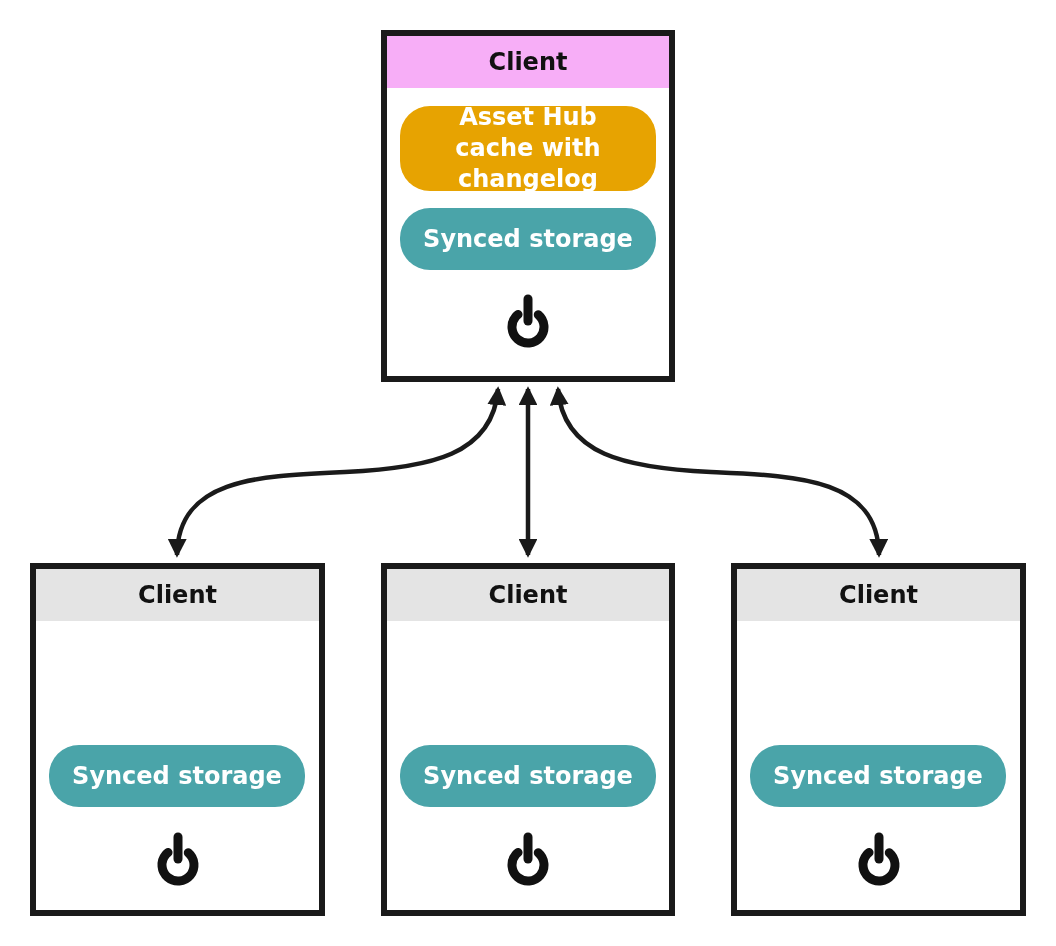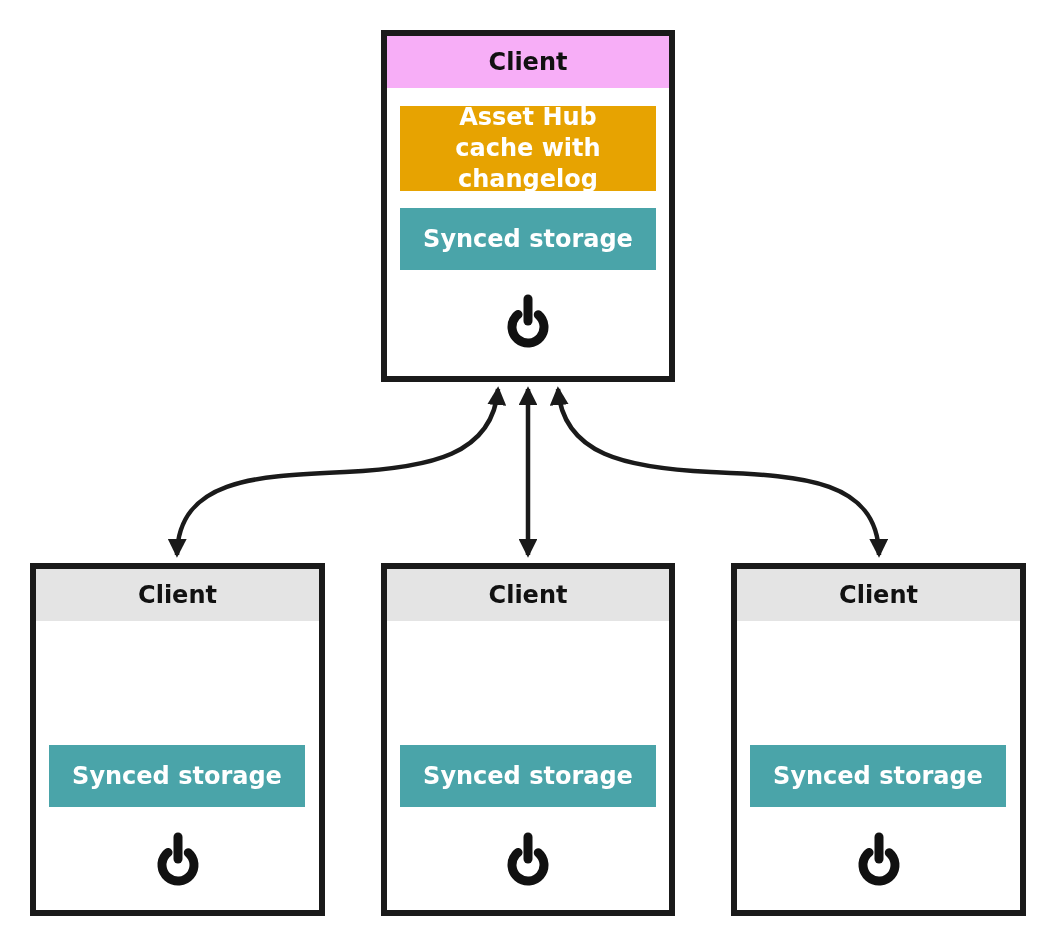--- a/index.html
+++ b/index.html
@@ -70,20 +70,21 @@
     display: flex;
     align-items: center;
     justify-content: center;
     text-align: center;
     font-weight: 700;
     font-size: 24px;
     line-height: 1.28;
     color: var(--box-text-light);
     padding: 0 20px;
     box-sizing: border-box;
+    border-radius: 30px;
   }
   .block-asset-hub {
     top: 70px;
     height: 85px;
     background: var(--asset-hub-bg);
   }
   .block-storage-server {
     top: 172px;
     height: 62px;
     background: var(--synced-storage-bg);

